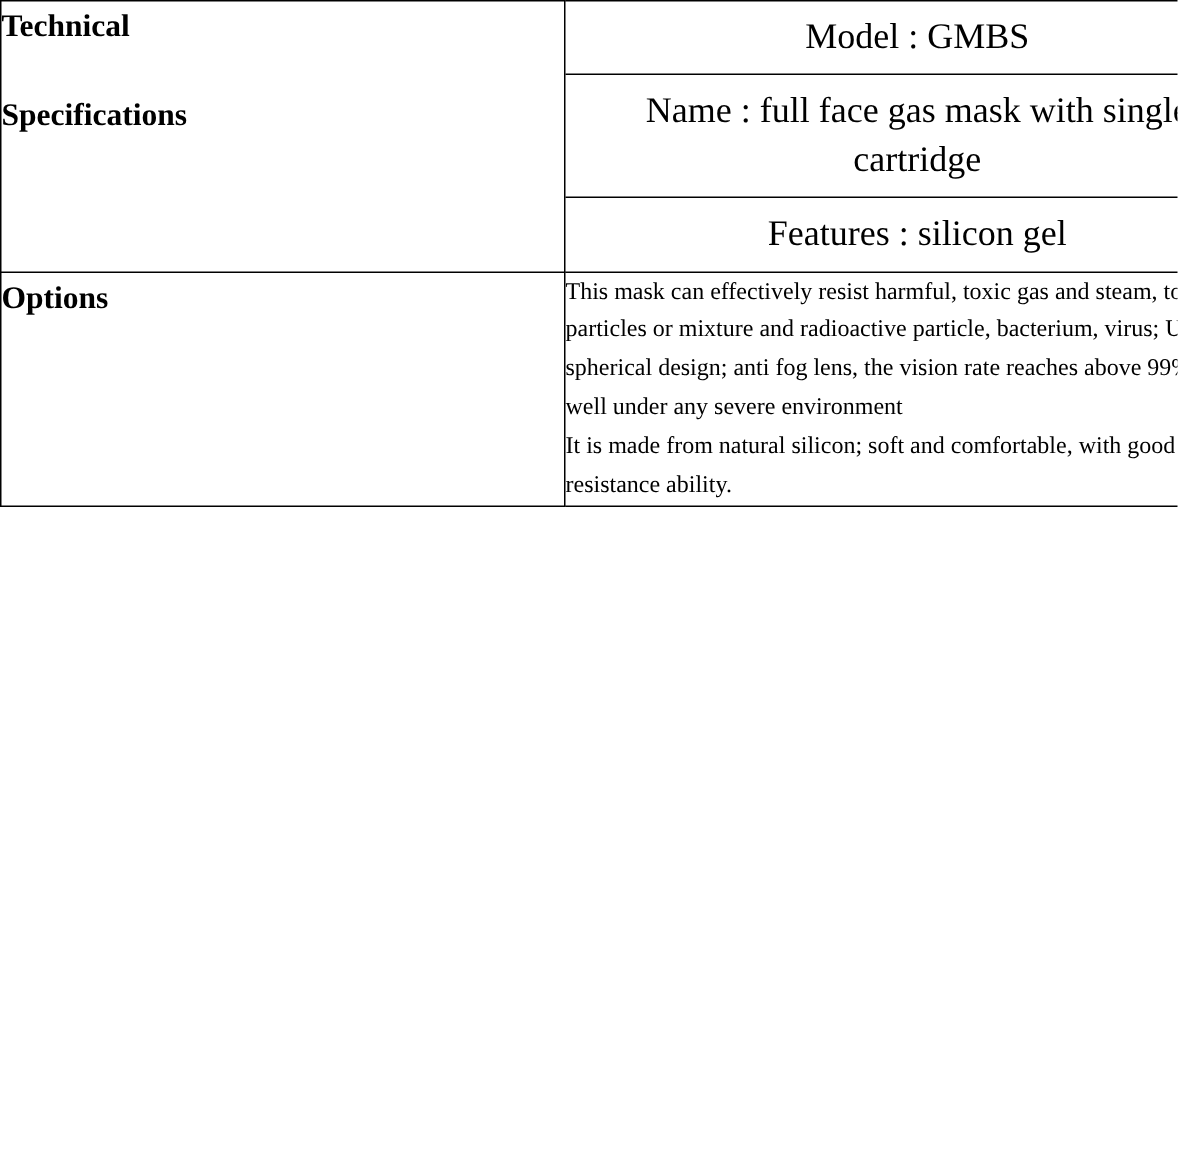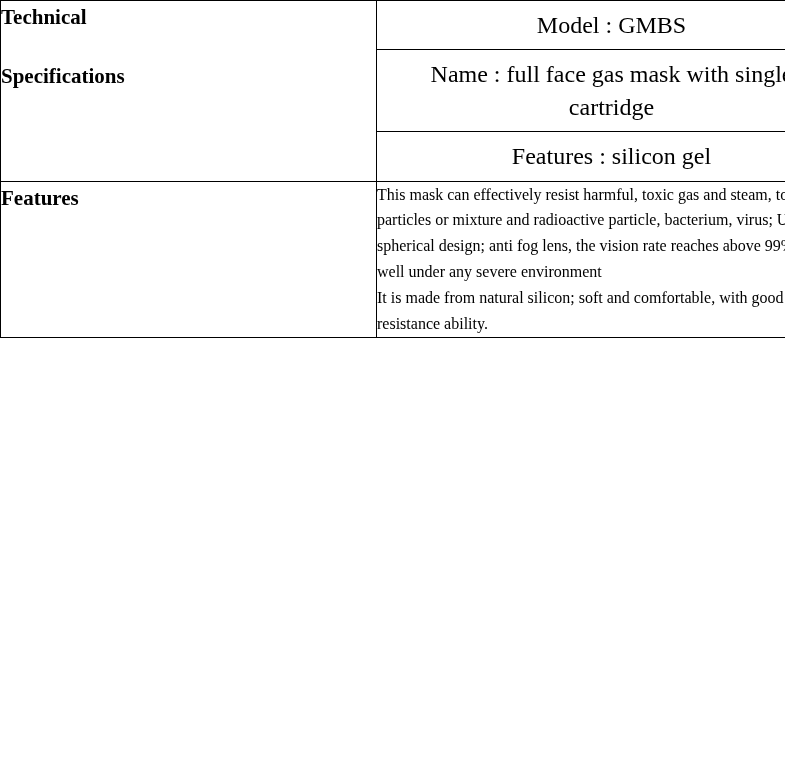--- a/index.html
+++ b/index.html
@@ -94,21 +94,21 @@
             </tr>
             <tr>
               <td>Features :   silicon gel</td>
             </tr>
           </tbody>
         </table>
       </td>
     </tr>
     <tr>
       <td class="label-cell col-label">
-        <span>Features</span>
+        <span>Options</span>
       </td>
       <td class="features-cell col-value">
         <p>This mask can effectively resist harmful, toxic gas and steam, toxic particles or mixture and radioactive particle, bacterium, virus; Unique spherical design; anti fog lens, the vision rate reaches above 99%; work well under any severe environment</p>
         <p>It is made from natural silicon; soft and comfortable, with good impact resistance ability.</p>
       </td>
     </tr>
   </tbody>
 </table>
 
 </body></html>

